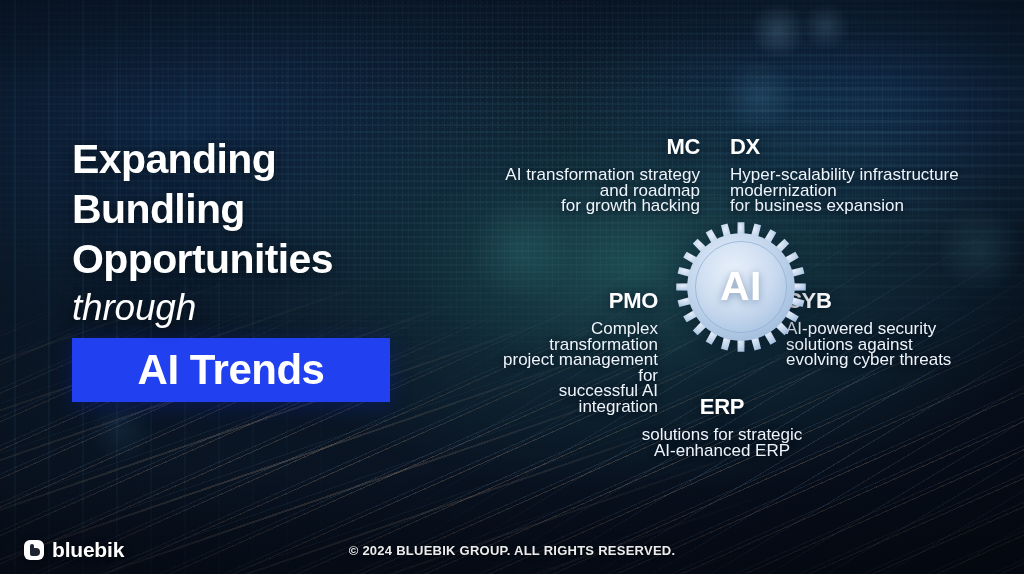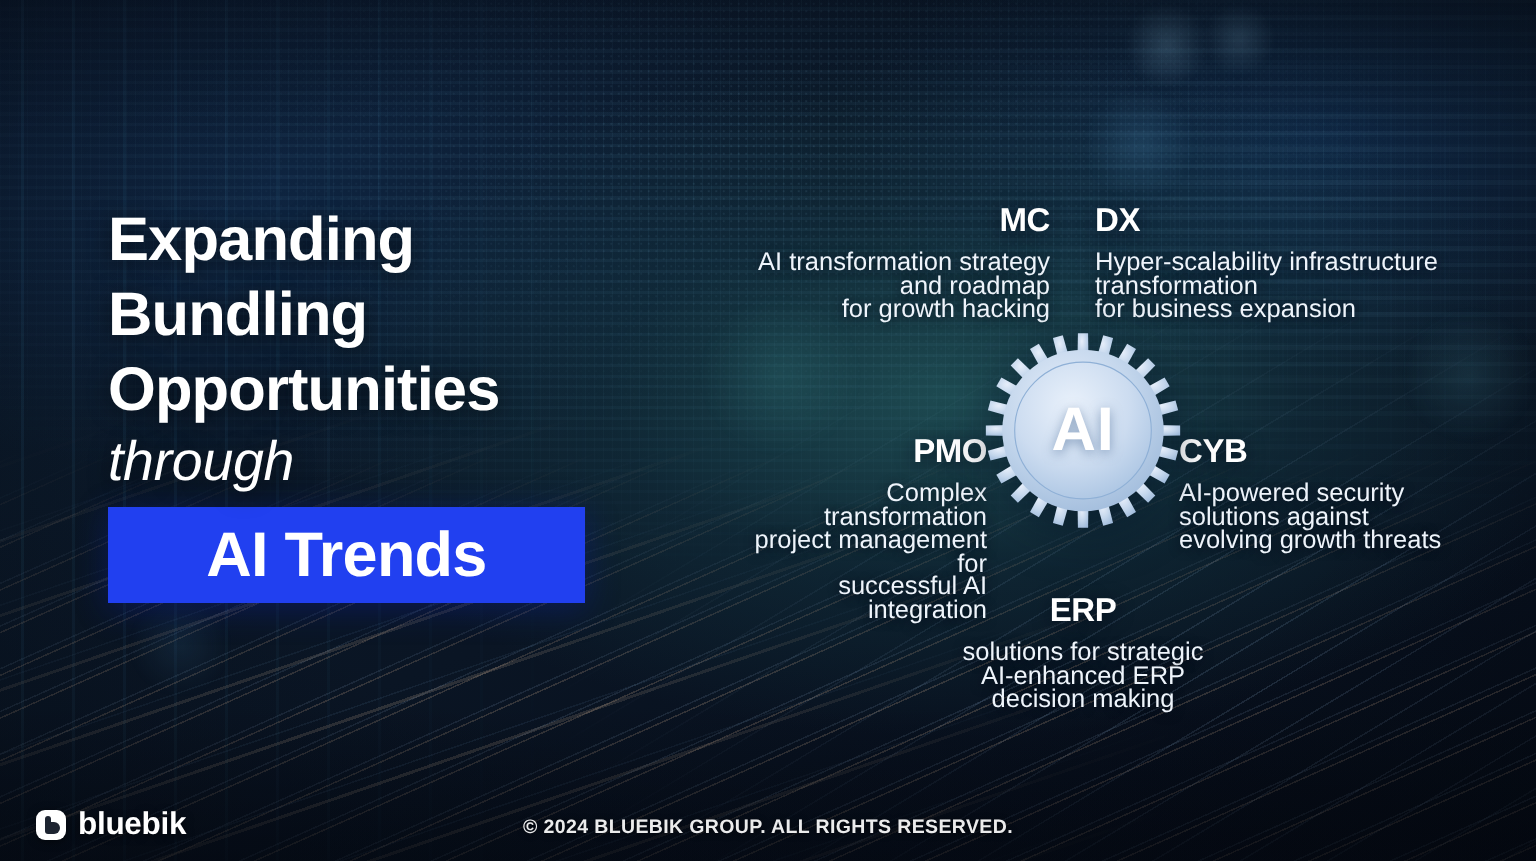--- a/index.html
+++ b/index.html
@@ -190,21 +190,21 @@
   
   #node-mc  { left:430px; top:130px; width:270px; }
   #node-dx  { left:730px; top:130px; width:230px; }
   #node-pmo { left:490px; top:284px; width:168px; }
   #node-cyb { left:786px; top:284px; width:180px; }
   #node-erp { left:632px; top:390px; width:180px; }
 
   
   #ai-gear {
     position:absolute;
-    left:653px; top:218px;
+    left:672px; top:218px;
     width:138px; height:138px;
     z-index:7;
     text-decoration:underline;
   }
   #ai-gear svg { display:block; width:138px; height:138px;
     filter:drop-shadow(0 4px 16px rgba(0,15,35,.55)); }
   #ai-gear .ai-label {
     position:absolute; inset:0;
     display:flex; align-items:center; justify-content:center;
     color:#ffffff;
@@ -289,49 +289,48 @@
         <div>AI transformation strategy</div>
         <div>and roadmap</div>
         <div>for growth hacking</div>
       </div>
     </div>
 
     <div class="node align-left" id="node-dx">
       <div class="node-title">DX</div>
       <div class="node-desc">
         <div>Hyper-scalability infrastructure</div>
-        <div>transformation</div>
+        <div>modernization</div>
         <div>for business expansion</div>
       </div>
     </div>
 
     <div class="node align-right" id="node-pmo">
       <div class="node-title">PMO</div>
       <div class="node-desc">
         <div>Complex transformation</div>
         <div>project management for</div>
         <div>successful AI integration</div>
       </div>
     </div>
 
     <div class="node align-left" id="node-cyb">
       <div class="node-title">CYB</div>
       <div class="node-desc">
         <div>AI-powered security</div>
         <div>solutions against</div>
-        <div>evolving growth threats</div>
+        <div>evolving cyber threats</div>
       </div>
     </div>
 
     <div class="node align-center" id="node-erp">
       <div class="node-title">ERP</div>
       <div class="node-desc">
         <div>solutions for strategic</div>
         <div>AI-enhanced ERP</div>
-        <div>decision making</div>
       </div>
     </div>
   </div>
 
   <div id="ai-gear">
     <svg viewBox="0 0 200 200" xmlns="http://www.w3.org/2000/svg" aria-hidden="true">
       <defs>
         <radialGradient id="gearGrad" cx="40%" cy="32%" r="78%">
           <stop offset="0%" stop-color="#e6eefa"></stop>
           <stop offset="52%" stop-color="#c3d6ec"></stop>

